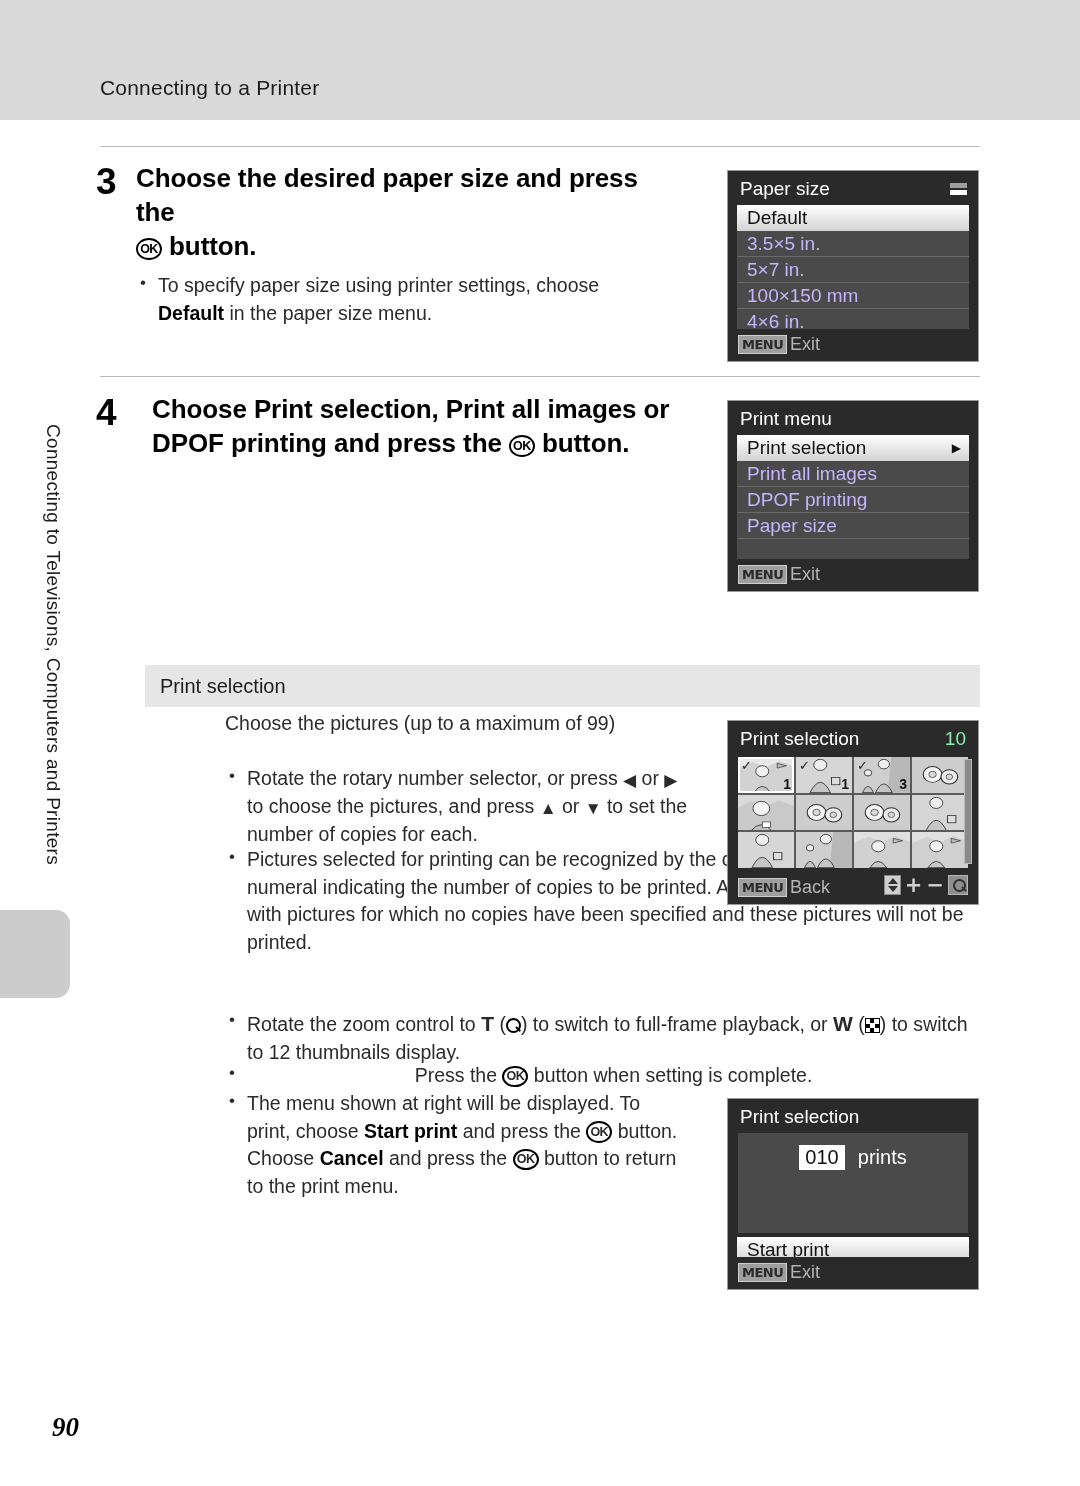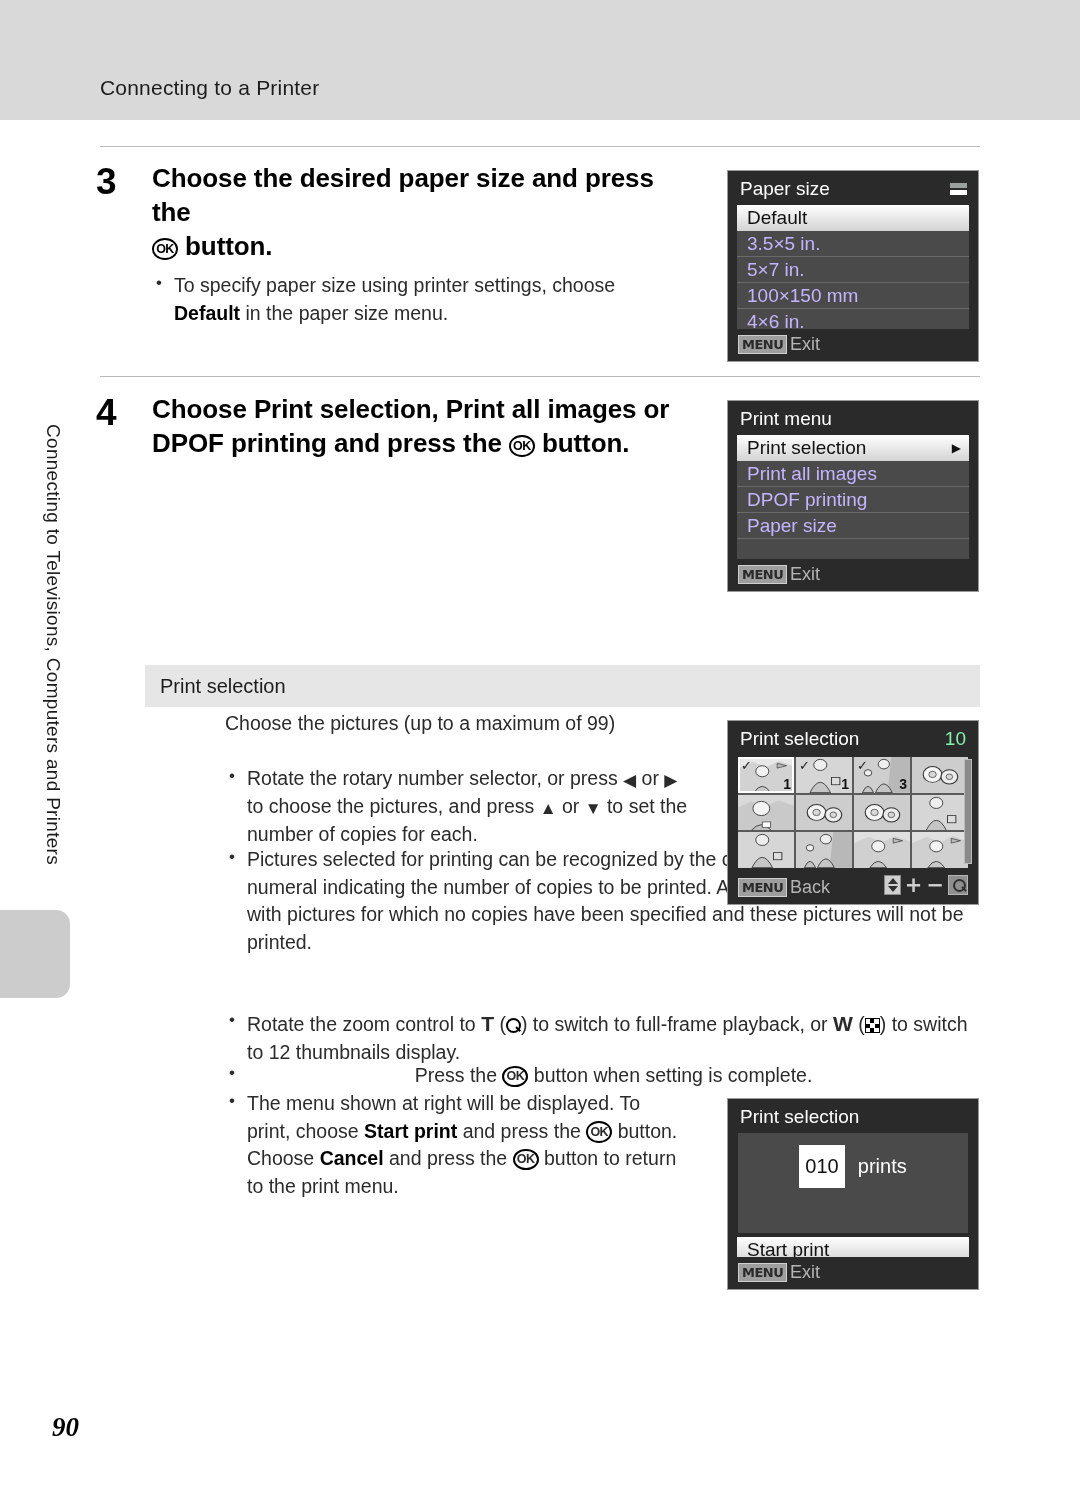--- a/index.html
+++ b/index.html
@@ -211,21 +211,21 @@
   
   .panel{
     position:absolute; left:10px; right:10px; top:34px; height:100px;
     background:#4a4a4a;
   }
   .prints-row{
     position:absolute; left:0; right:0; top:12px; text-align:center;
   }
   .prints-num{
     display:inline-block; background:#ffffff; color:#111;
-    font-size:20px; padding:10px 6px; font-family:"Liberation Sans", sans-serif;
+    font-size:20px; padding:1px 6px; font-family:"Liberation Sans", sans-serif;
     vertical-align:middle;
   }
   .prints-txt{
     font-size:20px; color:#ffffff; margin-left:8px;
     font-family:"Liberation Sans", sans-serif; vertical-align:middle;
   }
 
   
   .page-num{
     position:absolute; left:52px; top:1412px;
@@ -242,21 +242,21 @@
 <div class="side-marker"></div>
 <div class="side-tab">
   <span>Connecting to Televisions, Computers and Printers</span>
 </div>
 
 <div class="hr" style="top:146px;"></div>
 <div class="hr" style="top:376px;"></div>
 
 <div class="step">
   <div class="step-num" style="left:96px; top:161px;">3</div>
-  <div class="step-body" style="left:152px; top:162px; width:540px;">
+  <div class="step-body" style="left:136px; top:162px; width:540px;">
     <div class="step-title">
       <span>Choose the desired paper size and press the</span><br>
       <span class="ok">OK</span>
       <span>button.</span>
     </div>
     <div class="step-bullets">
       <div class="blt">
         <span>To specify paper size using printer settings, choose</span><br>
         <b>Default</b>
         <span>in the paper size menu.</span>

